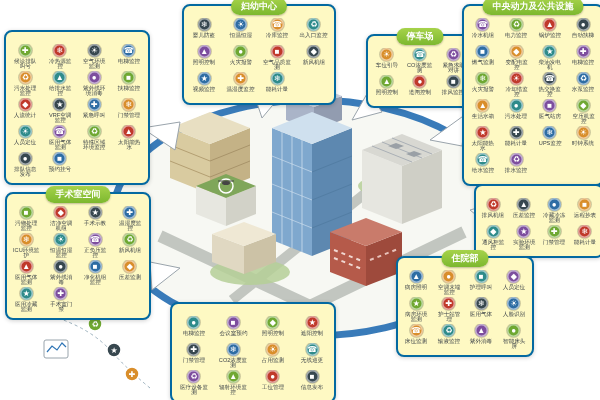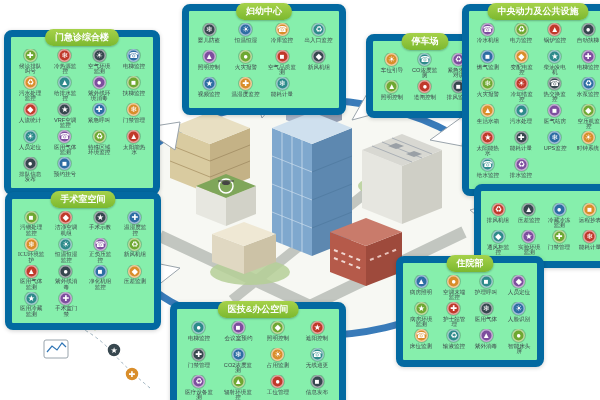--- a/index.html
+++ b/index.html
@@ -1,19 +1,19 @@
 <!DOCTYPE html>
 <html><head>
 <meta charset="utf-8">
 <style>
   html,body{margin:0;padding:0;}
   body{width:600px;height:400px;position:relative;overflow:hidden;background:#ffffff;
        font-family:"Liberation Sans","DejaVu Sans",sans-serif;}
   #scene{position:absolute;left:0;top:0;z-index:1;}
-  .panel{position:absolute;z-index:2;background:#86efac;border:7px solid #0369a1;
+  .panel{position:absolute;z-index:2;background:#fef9c3;border:2px solid #0369a1;
          border-radius:8px;box-shadow:0 1px 4px rgba(0,0,0,.18);padding:12px 2px 4px;}
   .ph{position:absolute;top:-8px;left:50%;transform:translateX(-50%);
       background:linear-gradient(#a6d24a,#7cb82f);color:#fff;font-size:9px;font-weight:bold;
       padding:2px 10px;border-radius:9px;white-space:nowrap;box-shadow:0 1px 2px rgba(0,0,0,.25);}
   .grid{display:grid;grid-template-columns:repeat(4,1fr);}
   .cols3{grid-template-columns:repeat(3,1fr);}
   .item{height:27px;display:flex;flex-direction:column;align-items:center;overflow:hidden;}
   .ic{width:13px;height:13px;border-radius:50%;color:#fff;font-size:8px;line-height:13px;
       text-align:center;flex:0 0 auto;
       box-shadow:inset 0 0 0 1.5px rgba(255,255,255,.55),0 0 0 1px rgba(0,0,0,.18);}
@@ -118,21 +118,20 @@
     <circle cx="95" cy="324" r="7" fill="#6fa832" stroke="#fff" stroke-width="1.5"></circle>
     <text x="95" y="327" font-size="8" fill="#fff" text-anchor="middle">♻</text>
     <circle cx="114" cy="350" r="7" fill="#37474f" stroke="#fff" stroke-width="1.5"></circle>
     <text x="114" y="353" font-size="8" fill="#fff" text-anchor="middle">★</text>
     <circle cx="132" cy="374" r="7" fill="#d98e2b" stroke="#fff" stroke-width="1.5"></circle>
     <text x="132" y="377" font-size="8" fill="#fff" text-anchor="middle">✚</text>
   </g>
 </svg>
 
 <div class="panel" style="left:4px;top:30px;width:138px;">
-  <div class="ph">门急诊综合楼</div>
   <div class="grid">
       <div class="item">
         <span class="ic" style="background: rgb(111, 168, 50);">✚</span>
         <span class="lb">候诊排队叫号</span>
       </div>
       <div class="item">
         <span class="ic" style="background: rgb(192, 57, 43);">❄</span>
         <span class="lb">冷热源监控</span>
       </div>
       <div class="item">
@@ -461,21 +460,20 @@
         <span class="lb">紫外消毒</span>
       </div>
       <div class="item">
         <span class="ic" style="background: rgb(111, 168, 50);">●</span>
         <span class="lb">智能床头屏</span>
       </div>
     </div>
 </div>
 
 <div class="panel" style="left:170px;top:302px;width:158px;">
-  <div class="ph">医技&amp;办公空间</div>
   <div class="grid">
       <div class="item">
         <span class="ic" style="background: rgb(46, 139, 139);">●</span>
         <span class="lb">电梯监控</span>
       </div>
       <div class="item">
         <span class="ic" style="background: rgb(125, 78, 158);">■</span>
         <span class="lb">会议室预约</span>
       </div>
       <div class="item">
@@ -514,21 +512,21 @@
         <span class="ic" style="background: rgb(192, 57, 43);">●</span>
         <span class="lb">工位管理</span>
       </div>
       <div class="item">
         <span class="ic" style="background: rgb(55, 71, 79);">■</span>
         <span class="lb">信息发布</span>
       </div>
     </div>
 </div>
 
-<div class="panel" style="left:5px;top:192px;width:138px;font-family:Liberation Serif, serif;">
+<div class="panel" style="left:5px;top:192px;width:138px;">
   <div class="ph">手术室空间</div>
   <div class="grid">
       <div class="item">
         <span class="ic" style="background: rgb(111, 168, 50);">■</span>
         <span class="lb">污物处理监控</span>
       </div>
       <div class="item">
         <span class="ic" style="background: rgb(192, 57, 43);">◆</span>
         <span class="lb">洁净空调机组</span>
       </div>

